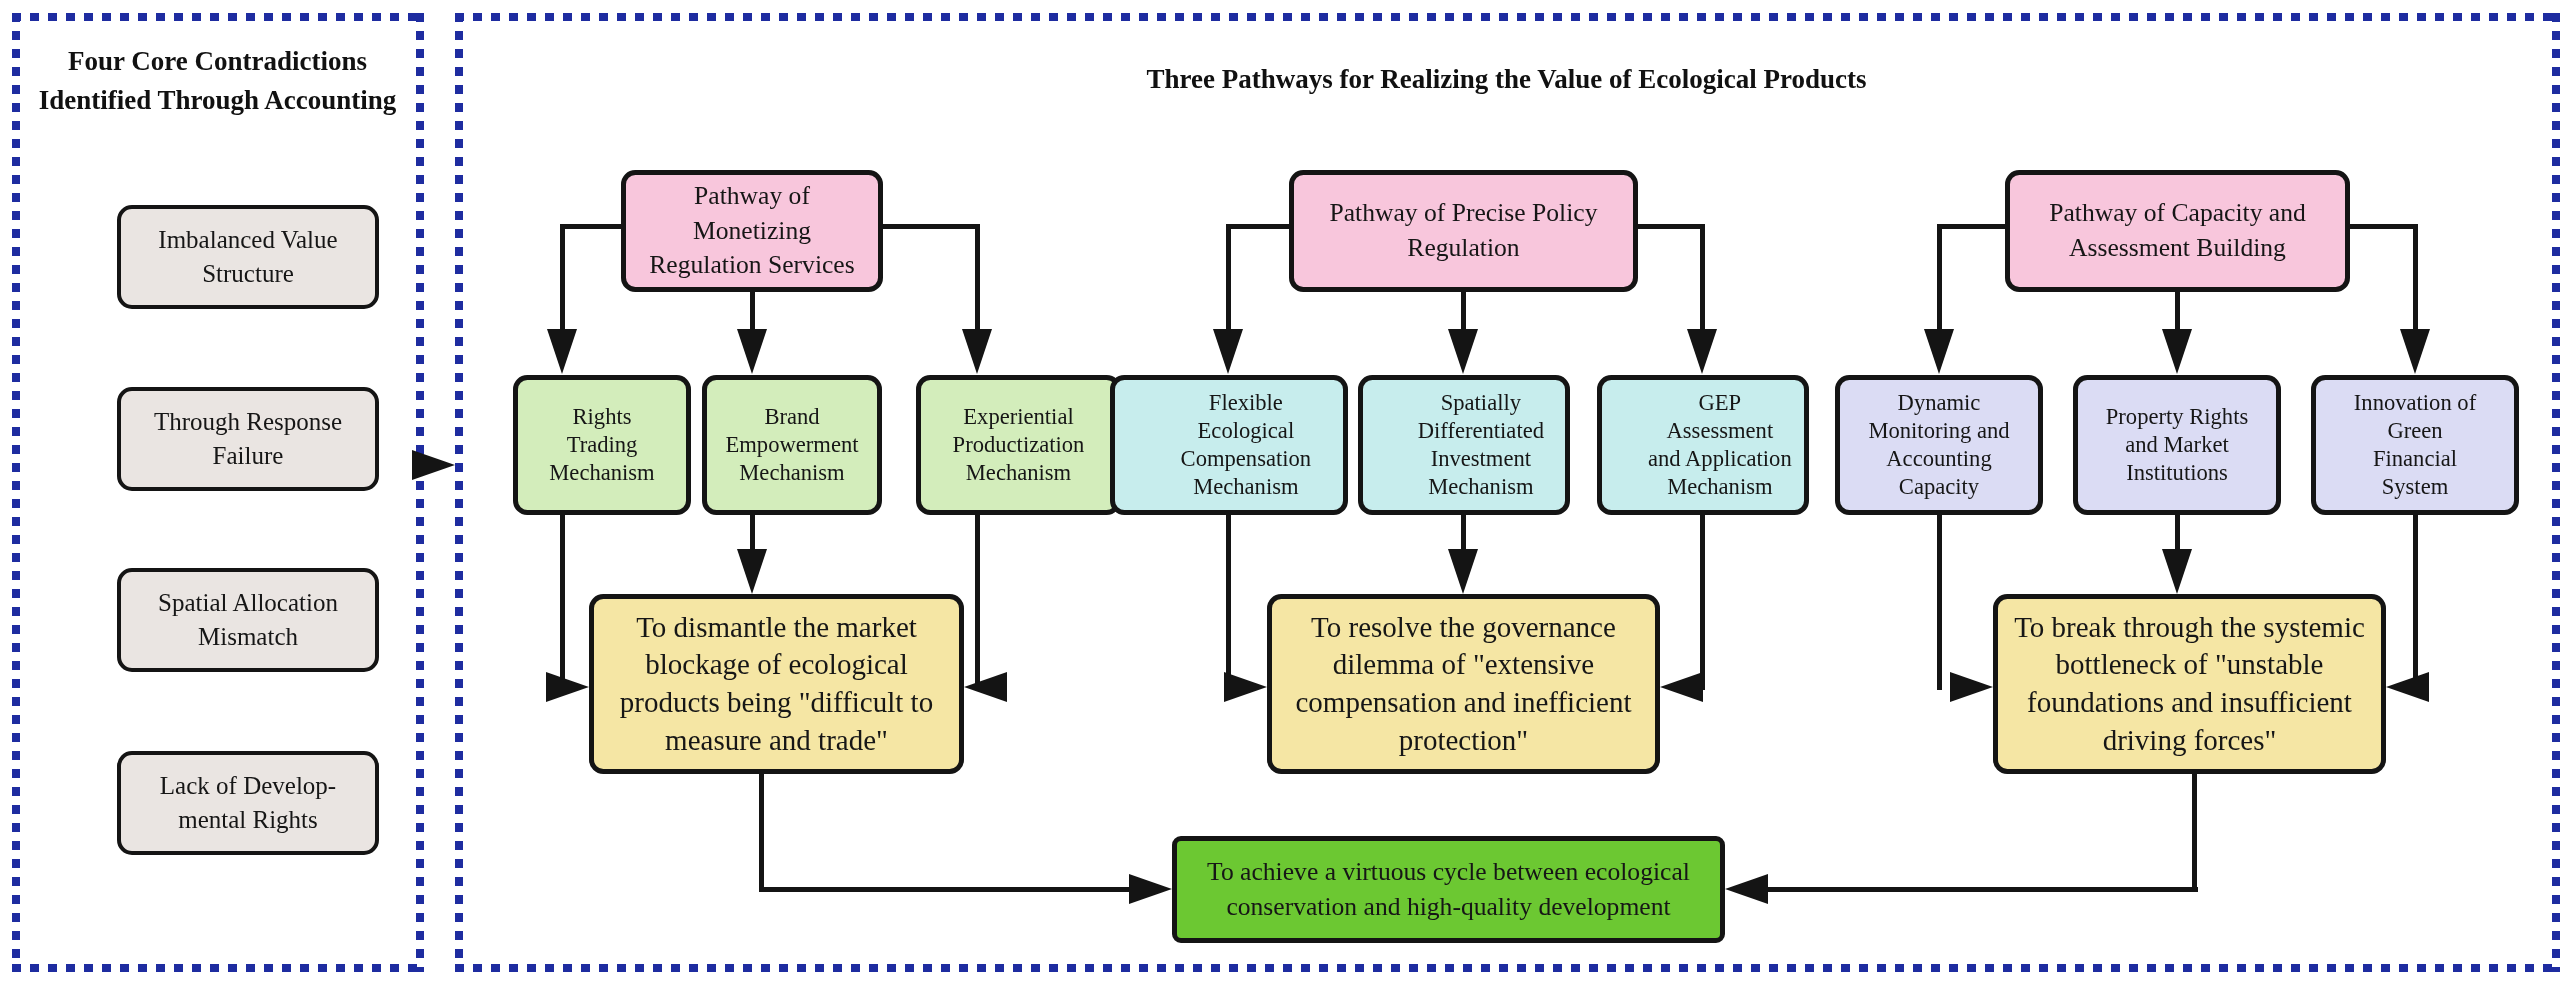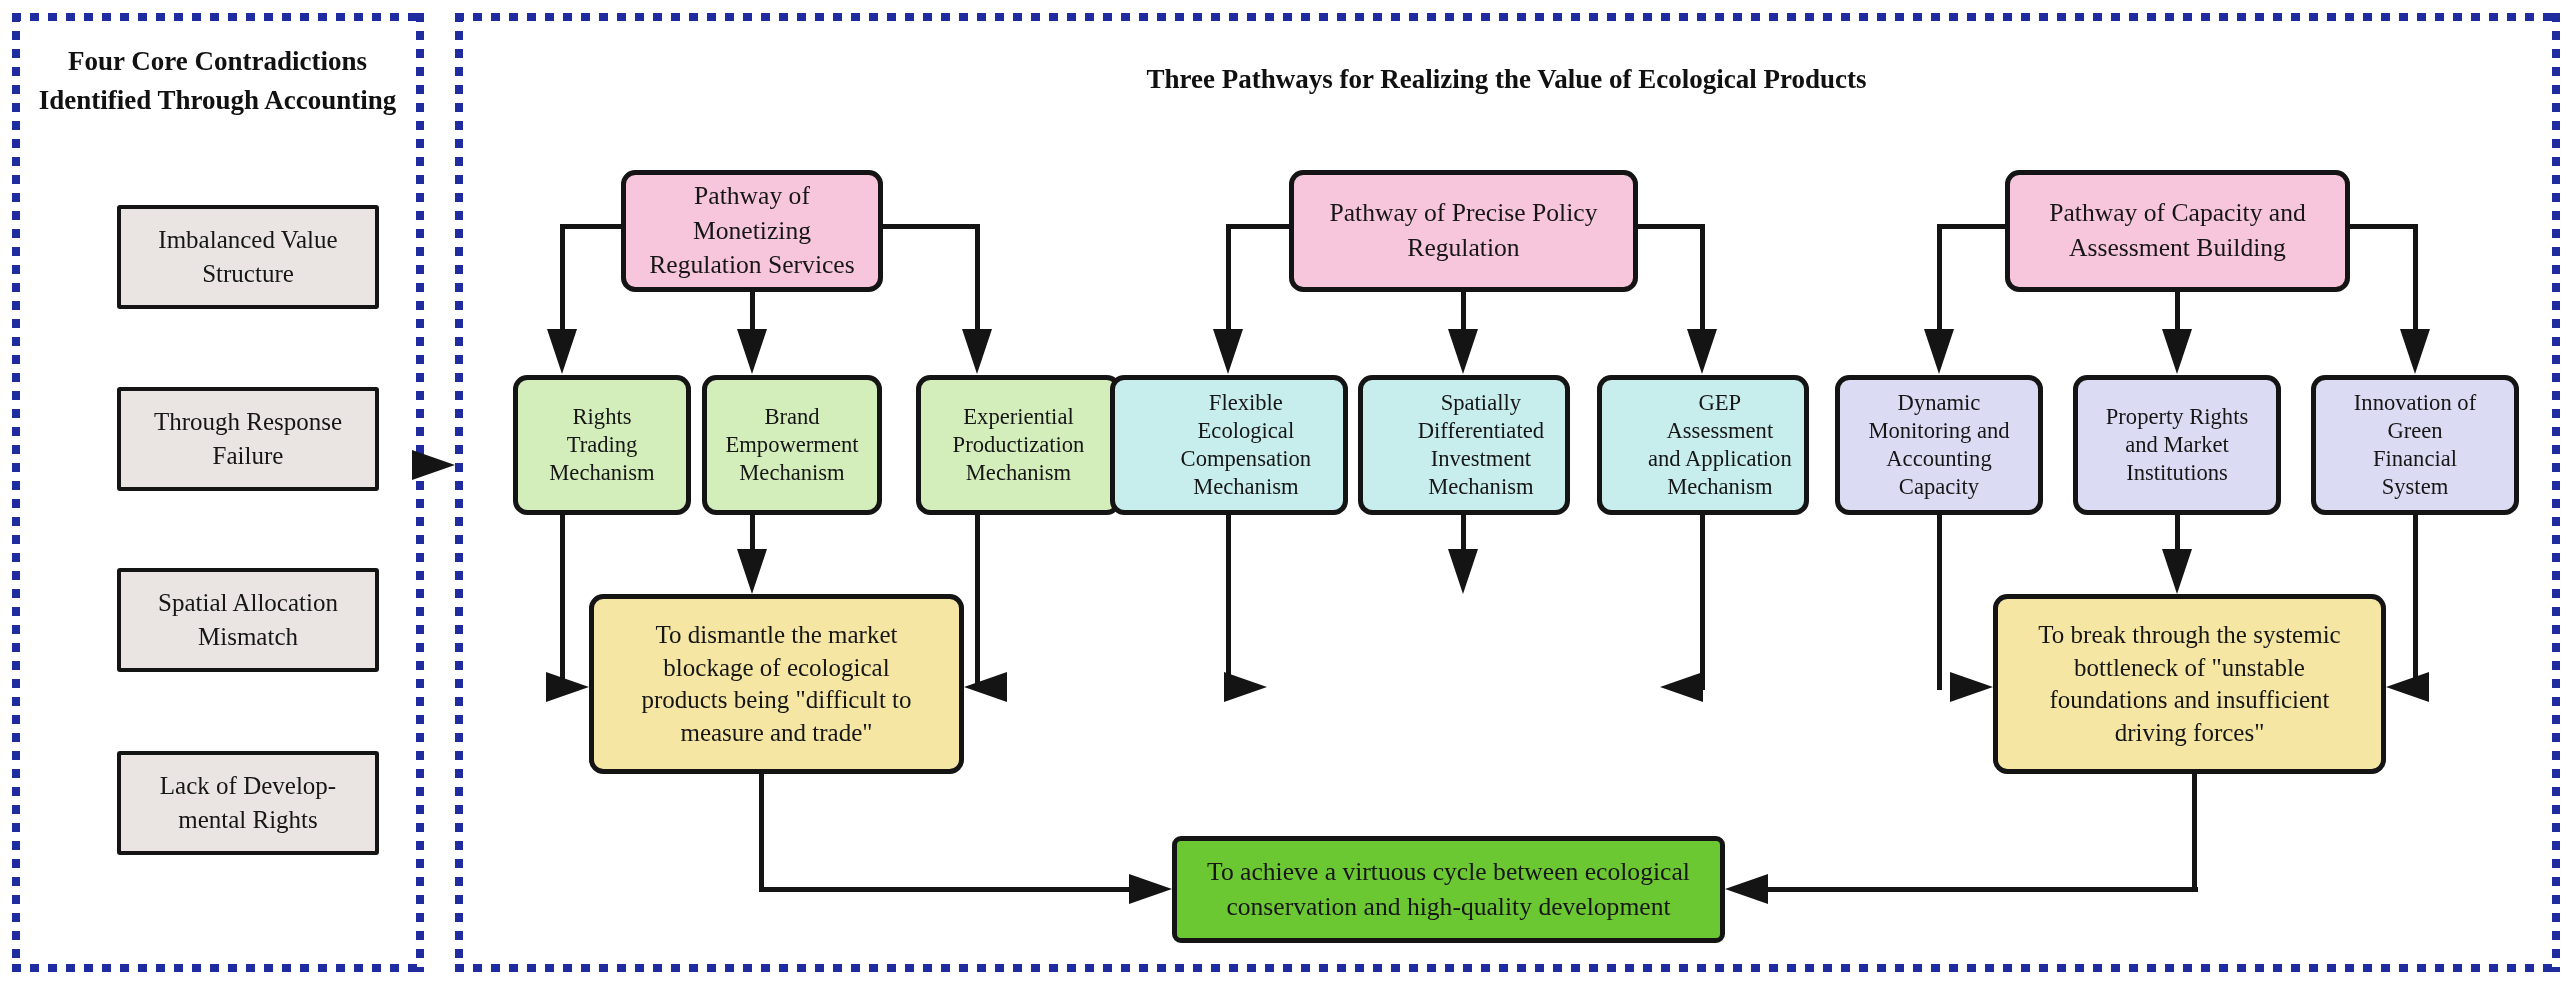--- a/index.html
+++ b/index.html
@@ -7,27 +7,27 @@
           font-family:"Liberation Serif","DejaVu Serif",serif;color:#161616;}
   .panel{position:absolute;}
   .bd{position:absolute;display:block;}
   .bh{left:0;right:0;height:7.7px;background:repeating-linear-gradient(90deg,var(--navy-border) 0 9px,transparent 9px 18px);}
   .bv{top:0;bottom:0;width:7.7px;background:repeating-linear-gradient(180deg,var(--navy-border) 0 9px,transparent 9px 18px);}
   .panel-title{position:absolute;font-weight:bold;text-align:center;white-space:pre-line;color:#111111;}
   .left-title{font-size:27px;line-height:1.45;}
   .right-title{font-size:27px;line-height:1.3;}
   .box{position:absolute;box-sizing:border-box;display:flex;align-items:center;justify-content:center;
        text-align:center;white-space:pre-line;border:5.4px solid var(--line);border-radius:14.3px;padding:2.4px 8.3px;}
-  .gray{background:var(--gray-fill);border-width:4.2px;border-radius:3px;font-size:25px;line-height:1.35;}
+  .gray{background:var(--gray-fill);border-width:4.2px;border-radius:15px;font-size:25px;line-height:1.35;}
   .pink{background:var(--pink-fill);font-size:25.6px;line-height:1.35;}
   .mech{font-size:22.6px;line-height:1.24;}
   .greenm{background:var(--green-fill);margin-left:40px;}
   .cyanm{background:var(--cyan-fill);padding-left:42px;}
   .lavm{background:var(--lavender-fill);}
-  .yellow{background:var(--yellow-fill);font-size:25px;line-height:1.3;}
+  .yellow{background:var(--yellow-fill);font-size:29px;line-height:1.3;}
   .goal{background:var(--goal-fill);font-size:25.6px;line-height:1.35;border-radius:9px;}
   .hline,.vline{position:absolute;background:var(--line);}
   .hline{height:5.4px;}
   .vline{width:5.4px;}
   .arrD{position:absolute;width:0;height:0;border-left:15.5px solid transparent;border-right:15.5px solid transparent;border-top:45px solid var(--line);}
   .arrR{position:absolute;width:0;height:0;border-top:15.5px solid transparent;border-bottom:15.5px solid transparent;border-left:43px solid var(--line);}
   .arrL{position:absolute;width:0;height:0;border-top:15.5px solid transparent;border-bottom:15.5px solid transparent;border-right:43px solid var(--line);}
 </style>
 </head>
 <body>
@@ -152,20 +152,24 @@
   <div class="arrR" style="left:1950px;top:672px;"></div>
   <div class="vline" style="left:2175px;top:513px;height:39px;"></div>
   <div class="arrD" style="left:2162px;top:549px;"></div>
   <div class="vline" style="left:2413px;top:513px;height:177px;"></div>
   <div class="arrL" style="left:2386px;top:672px;"></div>
 
   <div class="box yellow" style="left:589px;top:594px;width:375px;height:180px;">To dismantle the market
 blockage of ecological
 products being "difficult to
 measure and trade"</div>
+  <div class="box yellow" style="left:1267px;top:594px;width:393px;height:180px;">To resolve the governance
+dilemma of "extensive
+compensation and inefficient
+protection"</div>
   <div class="box yellow" style="left:1993px;top:594px;width:393px;height:180px;">To break through the systemic
 bottleneck of "unstable
 foundations and insufficient
 driving forces"</div>
 
   <div class="vline" style="left:759px;top:772px;height:120px;"></div>
   <div class="hline" style="left:759px;top:887px;width:375px;"></div>
   <div class="arrR" style="left:1129px;top:874px;"></div>
 
   <div class="vline" style="left:2192px;top:772px;height:120px;"></div>

